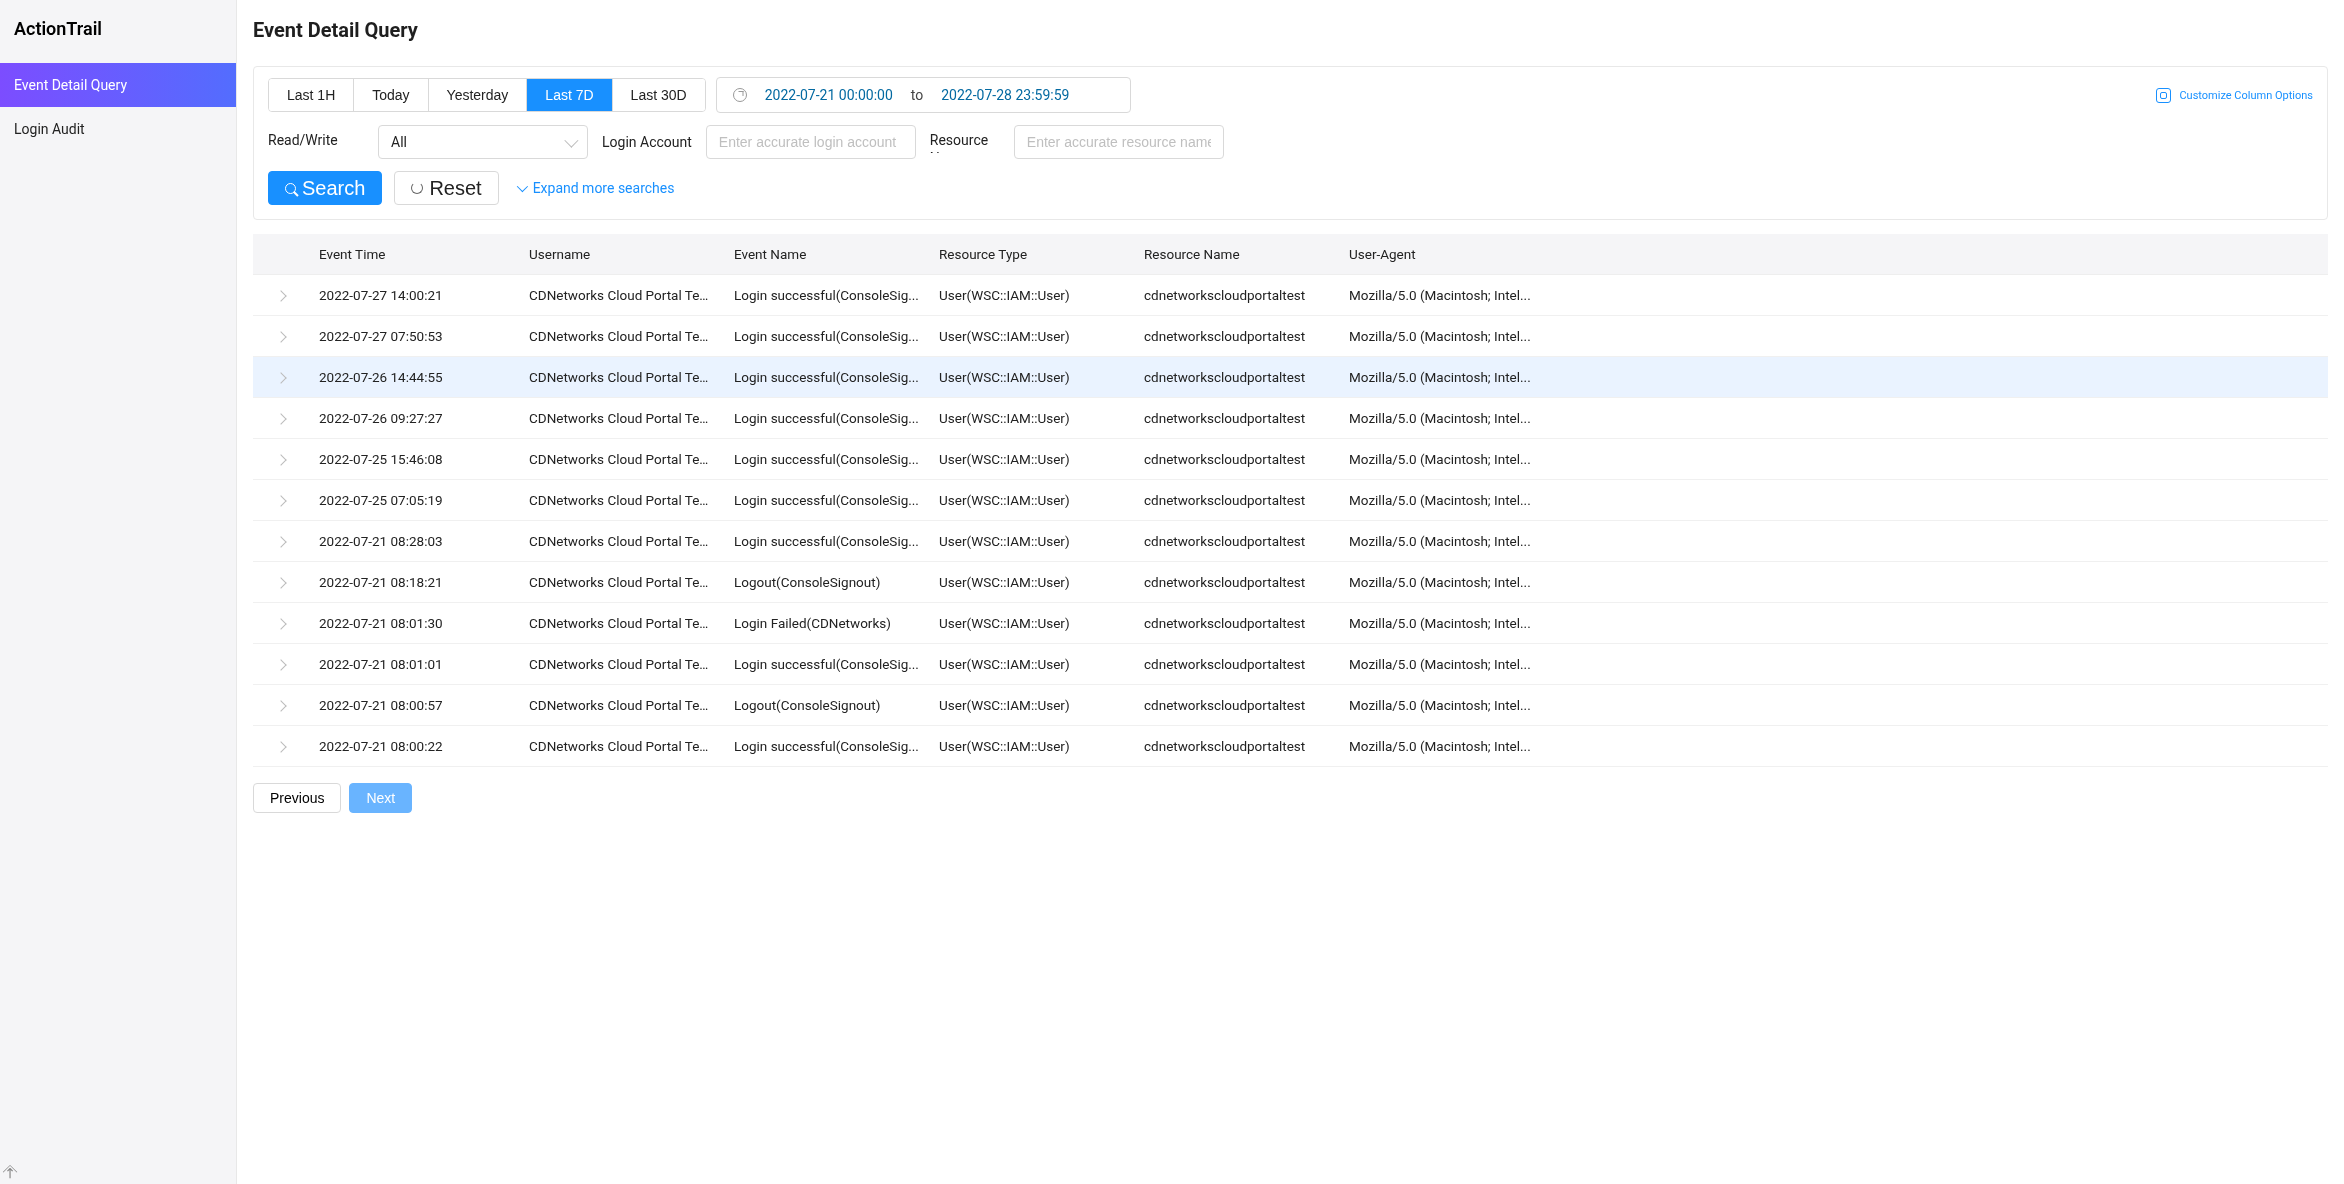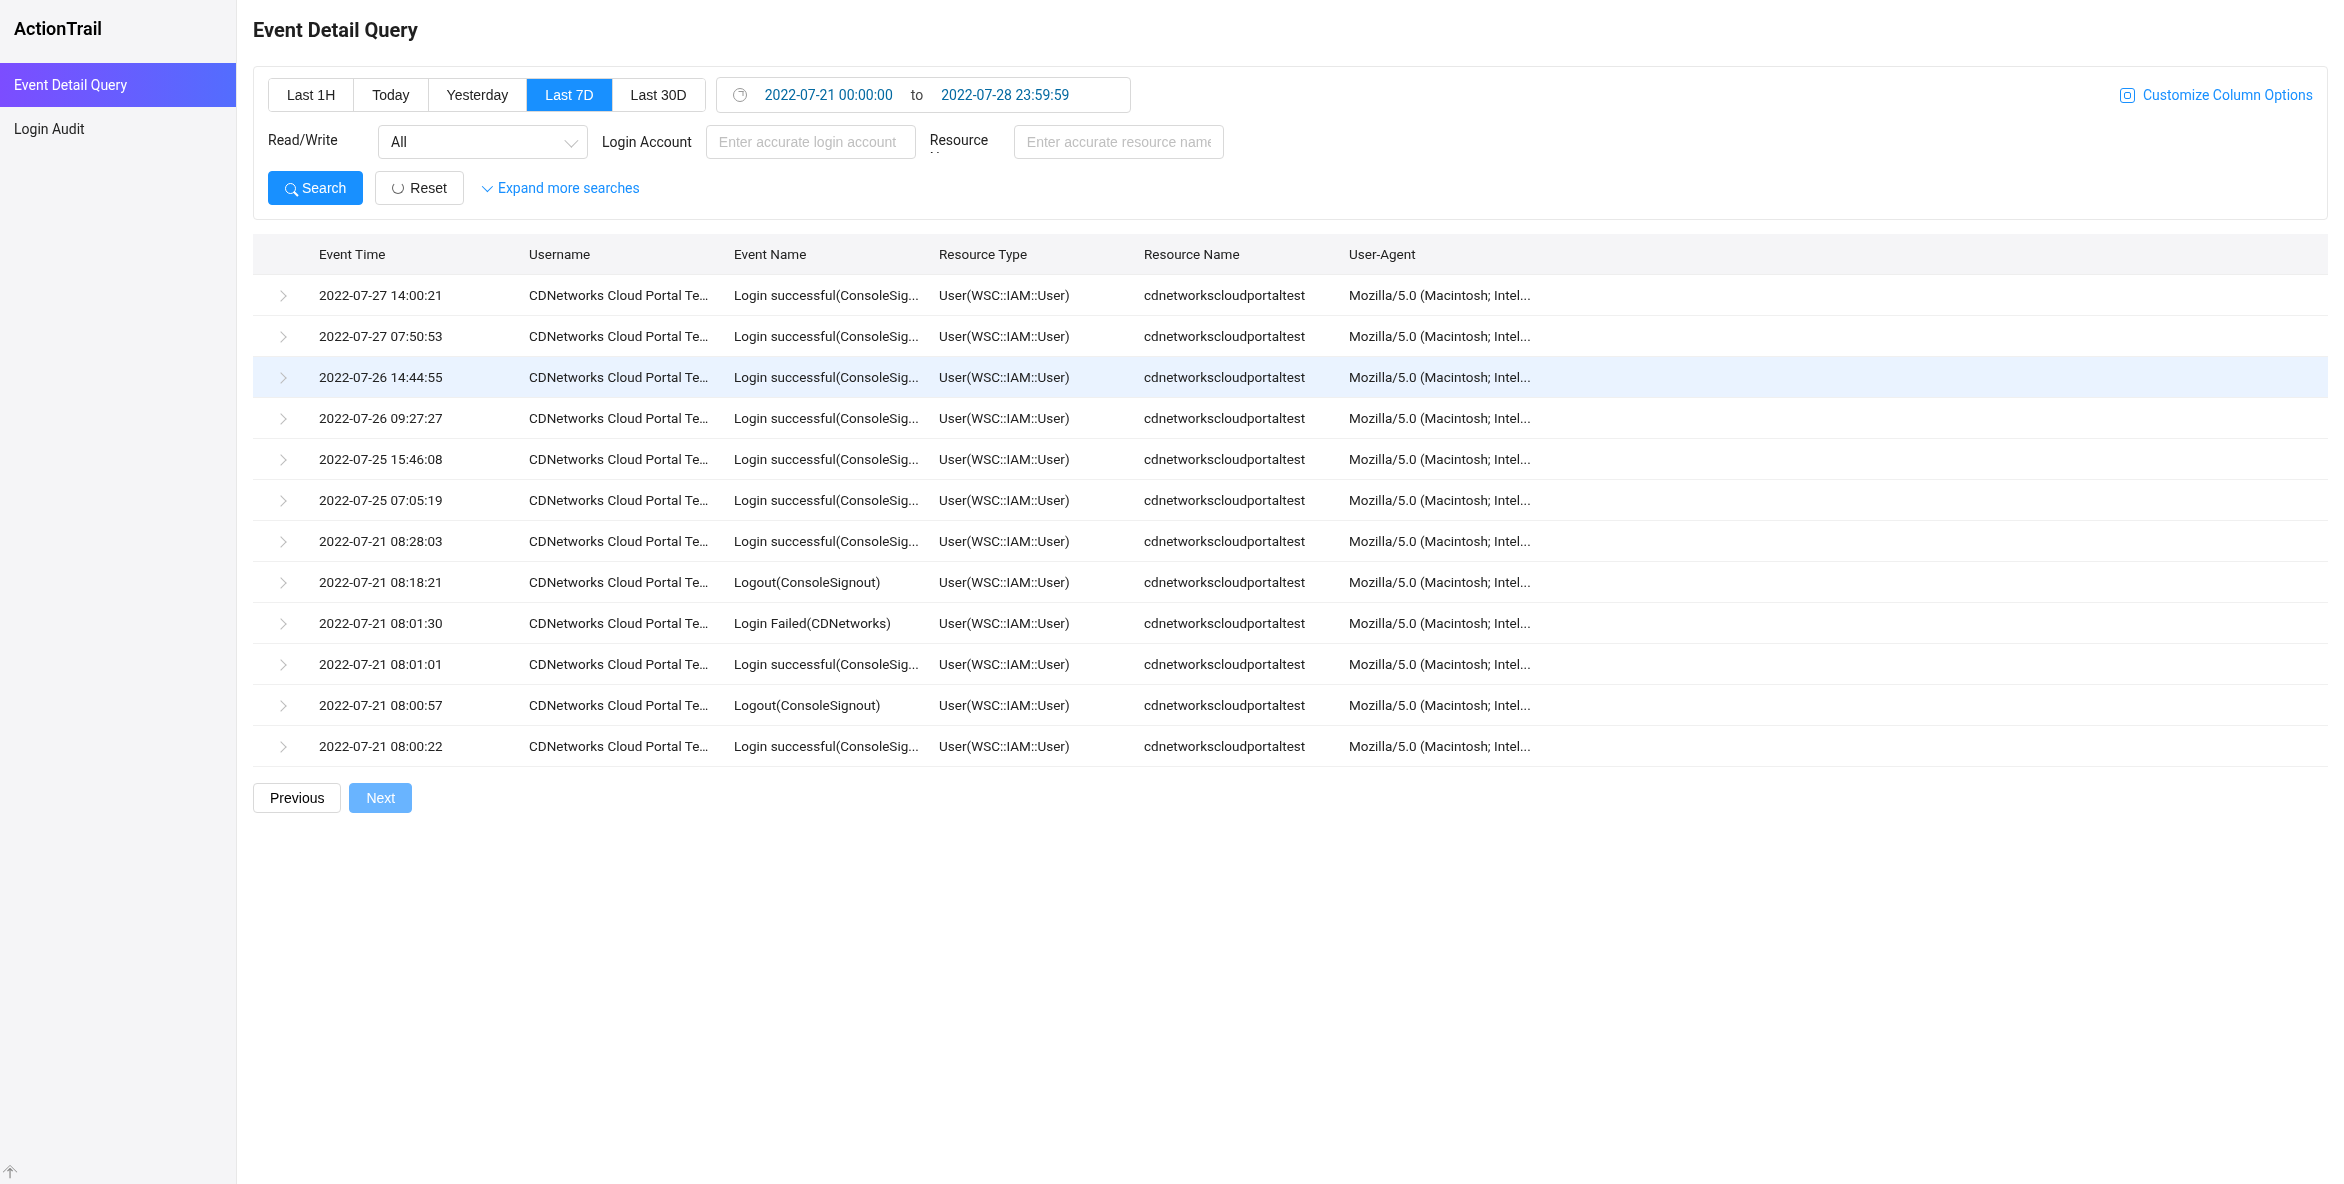--- a/index.html
+++ b/index.html
@@ -118,21 +118,21 @@
     transform: translate(-30%, -80%);
   }
   .date-text { color: #0369a1; }
   .to-text { color: #444; }
   .customize-link {
     display: inline-flex;
     align-items: center;
     gap: 8px;
     color: #1890ff;
     cursor: pointer;
-    font-size: 14px;
+    font-size: 11px;
   }
   .gear-icon {
     width: 15px; height: 15px;
     border: 1.5px solid #1890ff;
     border-radius: 3px;
     position: relative;
   }
   .gear-icon::before {
     content:""; position:absolute;
     inset:3px; border:1.5px solid #1890ff; border-radius:2px;
@@ -193,21 +193,21 @@
   .btn {
     display: inline-flex;
     align-items: center;
     gap: 6px;
     border: 1px solid #d9d9d9;
     background: #fff;
     padding: 0 16px;
     height: 34px;
     border-radius: 4px;
     cursor: pointer;
-    font-size: 14px;
+    font-size: 20px;
     color: #222;
   }
   .btn.primary { background: #1890ff; border-color: #1890ff; color: #fff; }
   .search-icon {
     width: 11px; height: 11px;
     border: 1.6px solid currentColor;
     border-radius: 50%;
     position: relative;
   }
   .search-icon::after {

